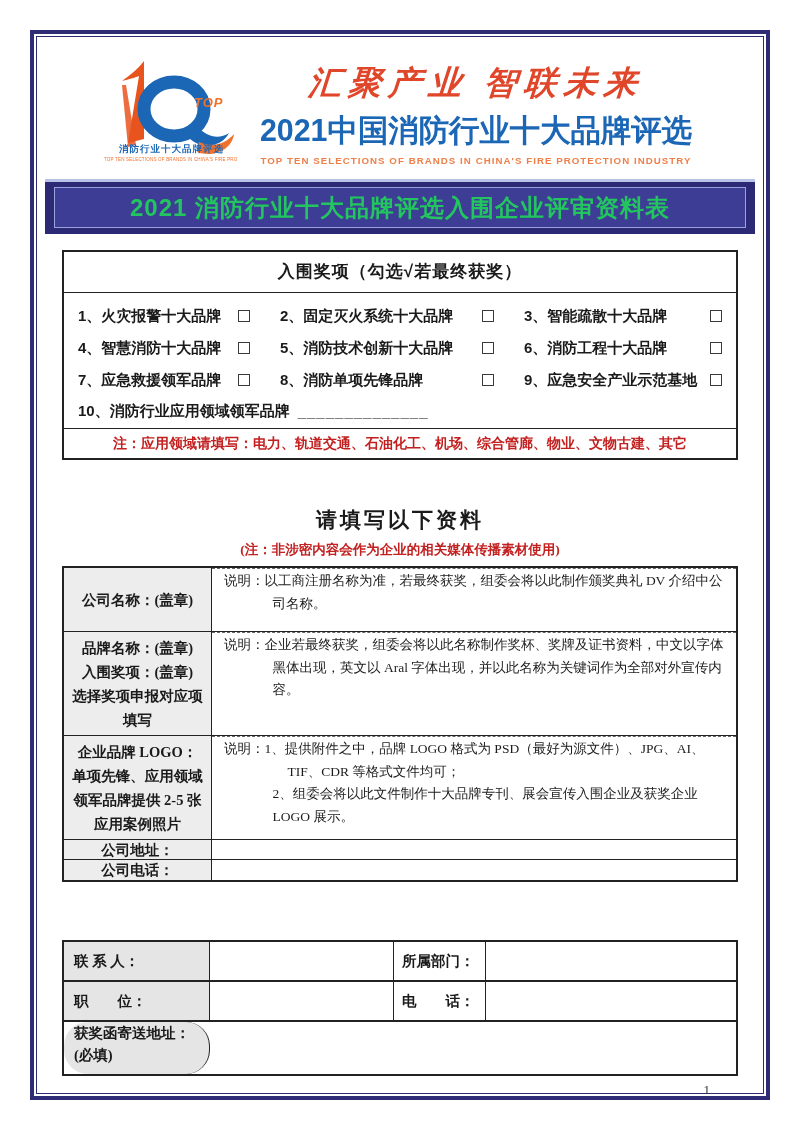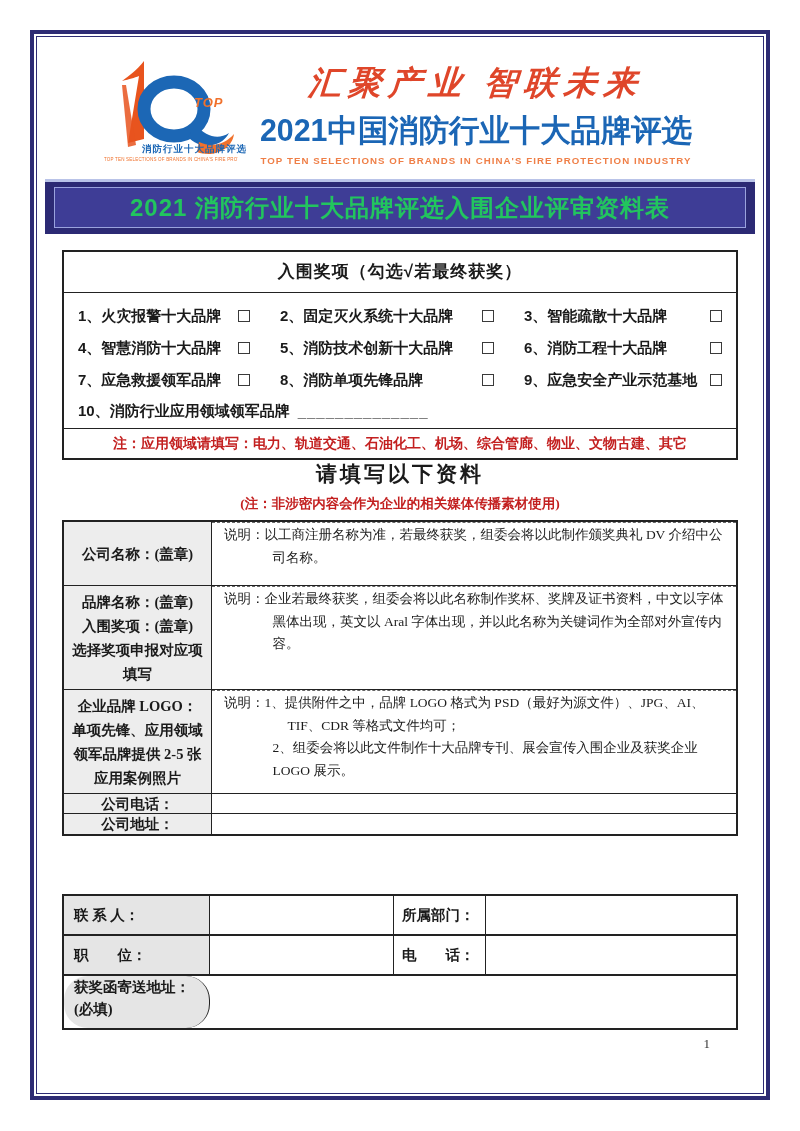--- a/index.html
+++ b/index.html
@@ -10,21 +10,21 @@
   .frame { position:absolute; left:30px; top:30px; right:30px; bottom:31px; border:4px solid #2e2c74; }
   .frame-inner { position:absolute; inset:2px; border:1px solid #2e2c74; }
 
   .content { position:absolute; left:38px; top:38px; right:38px; }
 
   
   .header-block { display:flex; align-items:center; justify-content:center; gap:10px; margin-top:16px; height:118px; }
   .logo { position:relative; width:142px; height:116px; flex:0 0 auto; }
   .logo svg { position:absolute; left:0; top:0; }
   .logo-top-label { position:absolute; left:96px; top:40px; color:#f0712c; font-family:"Liberation Sans",sans-serif; font-weight:bold; font-style:italic; font-size:13px; letter-spacing:1px; }
-  .logo-caption-cn { position:absolute; left:27px; top:88px; width:122px; text-align:right; color:#1c67b5; font-family:"Liberation Sans",sans-serif; font-weight:bold; font-size:9.5px; letter-spacing:1px; white-space:nowrap; }
+  .logo-caption-cn { position:absolute; left:21px; top:88px; width:122px; text-align:left; color:#1c67b5; font-family:"Liberation Sans",sans-serif; font-weight:bold; font-size:9.5px; letter-spacing:1px; white-space:nowrap; }
   .logo-caption-en { position:absolute; left:6px; top:102px; width:134px; text-align:center; color:#f0712c; font-family:"Liberation Sans",sans-serif; font-size:4.5px; letter-spacing:.2px; white-space:nowrap; overflow:hidden; }
   .header-text { width:452px; text-align:center; }
   .slogan { color:#df462a; font-size:33px; font-weight:bold; font-style:italic; letter-spacing:7px; white-space:nowrap; transform:skewX(-4deg); }
   .main-title { margin-top:4px; color:#1b66b5; font-family:"Liberation Sans",sans-serif; font-weight:800; font-size:31px; white-space:nowrap; transform:scaleX(.98); transform-origin:center; letter-spacing:0; }
   .subtitle { margin-top:3px; color:#ef7f47; font-family:"Liberation Sans",sans-serif; font-weight:bold; font-size:9.7px; letter-spacing:1.05px; white-space:nowrap; }
 
   
   .banner { margin:7px 7px 0; background:#2c2a74; padding:5px 9px 6px; border-top:3px solid #b9c3e8; }
   .banner-inner { background:#3e3d96; border:1px solid #9aa2dd; color:#22c55e; text-align:center;
                   font-family:"Liberation Sans",sans-serif; font-weight:bold; font-size:24px; line-height:39px; letter-spacing:1px; }
@@ -35,21 +35,21 @@
                   font-weight:bold; font-size:17px; line-height:40px; letter-spacing:1px; }
   .award-grid { padding:7px 14px 2px; font-family:"Liberation Sans",sans-serif; }
   .award-row { display:grid; grid-template-columns:172px 214px 1fr; column-gap:30px; }
   .award-item { display:flex; justify-content:space-between; align-items:center; height:32px; font-size:15px; font-weight:bold; }
   .checkbox { width:12px; height:12px; border:1.5px solid #3a3a3a; background:#fff; flex:0 0 auto; }
   .award-item10 { height:30px; display:flex; align-items:center; gap:8px; font-size:15px; font-weight:bold; }
   .blank-line { font-weight:bold; letter-spacing:1px; }
   .award-note { border-top:1px solid #222; color:#c32020; text-align:center; font-weight:bold; font-size:14px; line-height:29px; }
 
   
-  .fill-title { text-align:center; font-size:21px; font-weight:bold; letter-spacing:3px; }
+  .fill-title { margin-top:46px; text-align:center; font-size:21px; font-weight:bold; letter-spacing:3px; }
   .fill-note { margin-top:7px; text-align:center; color:#c32020; font-weight:bold; font-size:13.5px; }
 
   
   .form-table { margin:7px 24px 0; border:2px solid #222; }
   .form-row { display:flex; border-bottom:1px solid #222; }
   .form-row:last-child { border-bottom:none; }
   .form-label { width:148px; flex:0 0 auto; background:#ededed; border-right:1px solid #222;
                 display:flex; flex-direction:column; justify-content:center; align-items:center;
                 text-align:center; font-weight:bold; font-size:14.5px; line-height:24px; padding:1px 5px; }
   .form-value { flex:1 1 auto; display:flex; min-width:0; }
@@ -203,32 +203,32 @@
       </div>
       <div class="form-value">
         <div class="input-zone"></div>
         <div class="desc-zone">
           <div class="hang2">说明：1、提供附件之中，品牌 LOGO 格式为 PSD（最好为源文件）、JPG、AI、TIF、CDR 等格式文件均可；</div>
           <div class="indent2">2、组委会将以此文件制作十大品牌专刊、展会宣传入围企业及获奖企业 LOGO 展示。</div>
         </div>
       </div>
     </div>
 
+    <div class="form-row row-addr">
+      <div class="form-label">
+        <div>公司地址：</div>
+      </div>
+      <div class="form-value">
+        <div class="input-zone"></div>
+      </div>
+    </div>
+
     <div class="form-row row-phone">
       <div class="form-label">
         <div>公司电话：</div>
-      </div>
-      <div class="form-value">
-        <div class="input-zone"></div>
-      </div>
-    </div>
-
-    <div class="form-row row-addr">
-      <div class="form-label">
-        <div>公司地址：</div>
       </div>
       <div class="form-value">
         <div class="input-zone"></div>
       </div>
     </div>
 
   </div>
 
   <div class="contact-table">
 

